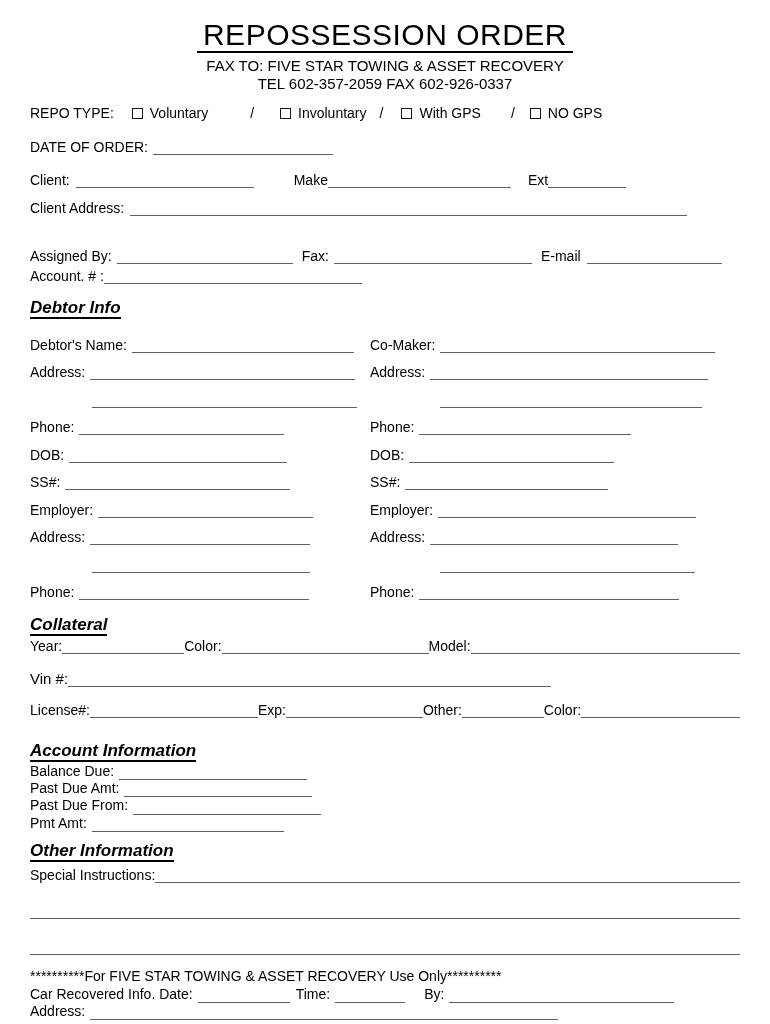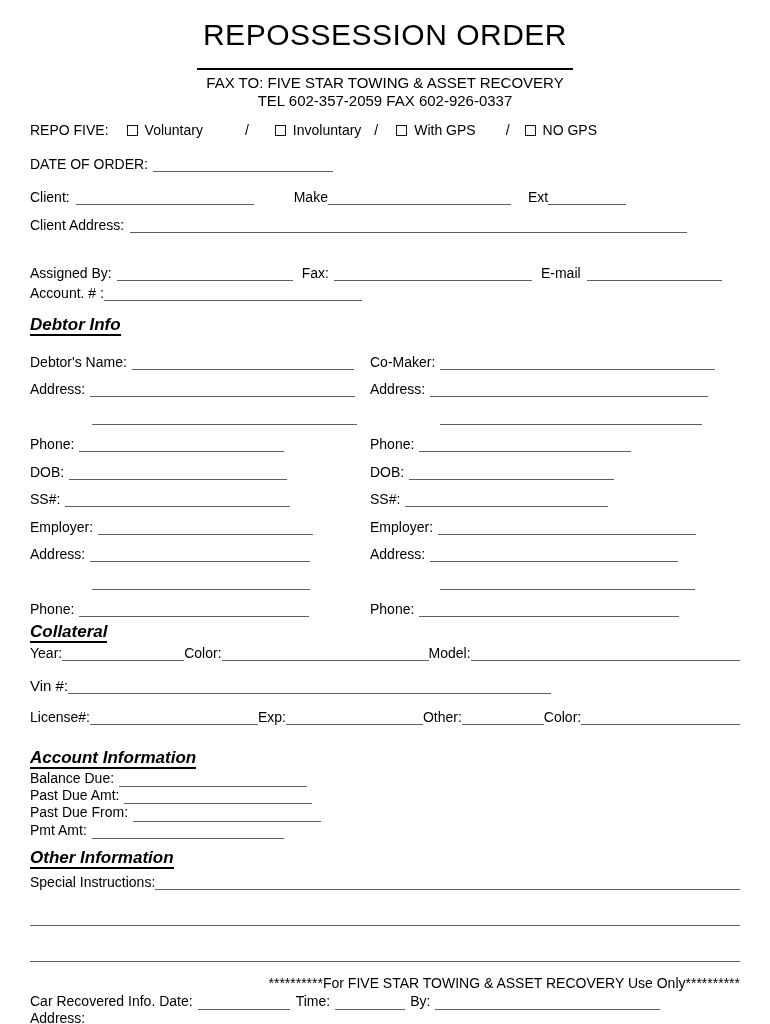--- a/index.html
+++ b/index.html
@@ -12,21 +12,21 @@
     padding:20px 30px 0 30px;
     position:relative;
     overflow:hidden;
   }
   .header { text-align:center; }
   .title {
     display:inline-block;
     font-size:30px;
     line-height:30px;
     border-bottom:2px solid #000;
-    padding:0 6px 18px 6px;
+    padding:0 6px 1px 6px;
     letter-spacing:0.5px;
   }
   .sub { font-size:15px; line-height:17.5px; }
   .row { display:flex; align-items:flex-end; white-space:pre; }
   .lbl { white-space:pre; }
   .line {
     display:inline-block;
     border-bottom:1.5px solid #5f5f5f;
     height:15px;
     flex:0 0 auto;
@@ -48,36 +48,36 @@
     padding-bottom:0;
   }
   .dgrid {
     display:grid;
     grid-template-columns:335px 1fr;
     column-gap:5px;
     margin-top:6px;
   }
   .dg-row { height:27.5px; display:flex; align-items:flex-end; white-space:pre; }
   .tight { line-height:17.2px; }
-  .banner { text-align:right; font-size:14px; }
+  .banner { text-align:left; font-size:14px; }
   .vinrow { font-size:15px; }
 </style>
 </head>
 <body>
 
 <div class="page">
 
   <div class="header">
     <div><span class="title">REPOSSESSION ORDER</span></div>
     <div class="sub" style="margin-top:4px">FAX TO: FIVE STAR TOWING &amp; ASSET RECOVERY</div>
     <div class="sub">TEL 602-357-2059 FAX 602-926-0337</div>
   </div>
 
   <div class="row" style="margin-top:13px">
-    <span class="lbl">REPO FIVE:</span>
+    <span class="lbl">REPO TYPE:</span>
     <span class="cb" style="margin-left:18px"></span>
     <span class="lbl">Voluntary</span>
     <span class="sep" style="margin:0 26px 0 42px">/</span>
     <span class="cb"></span>
     <span class="lbl">Involuntary</span>
     <span class="sep" style="margin:0 18px 0 13px">/</span>
     <span class="cb"></span>
     <span class="lbl">With GPS</span>
     <span class="sep" style="margin:0 15px 0 30px">/</span>
     <span class="cb"></span>
@@ -199,21 +199,21 @@
       <div class="dg-row">
         <span class="line" style="width:255px;margin-left:70px"></span>
       </div>
       <div class="dg-row">
         <span class="lbl">Phone:</span>
         <span class="line" style="width:260px;margin-left:5px"></span>
       </div>
     </div>
   </div>
 
-  <div style="margin-top:6px">
+  <div style="margin-top:16px">
     <span class="heading">Collateral</span>
   </div>
 
   <div class="row" style="margin-top:2px">
     <span class="lbl">Year:</span>
     <span class="line" style="width:122px"></span>
     <span class="lbl">Color:</span>
     <span class="line" style="width:207px"></span>
     <span class="lbl">Model:</span>
     <span class="line grow"></span>
@@ -272,21 +272,21 @@
   </div>
 
   <div class="banner" style="margin-top:13px">**********For FIVE STAR TOWING &amp; ASSET RECOVERY Use Only**********</div>
 
   <div class="tight" style="margin-top:2px">
     <div class="row">
       <span class="lbl">Car Recovered Info. Date:</span>
       <span class="line" style="width:92px;margin-left:5px"></span>
       <span class="lbl" style="margin-left:6px">Time:</span>
       <span class="line" style="width:70px;margin-left:5px"></span>
-      <span class="lbl" style="margin-left:5px">By:</span>
+      <span class="lbl" style="margin-left:19px">By:</span>
       <span class="line" style="width:225px;margin-left:5px"></span>
     </div>
     <div class="row">
       <span class="lbl">Address:</span>
       <span class="line" style="width:468px;margin-left:5px"></span>
     </div>
 
   </div>
 
 </div>

